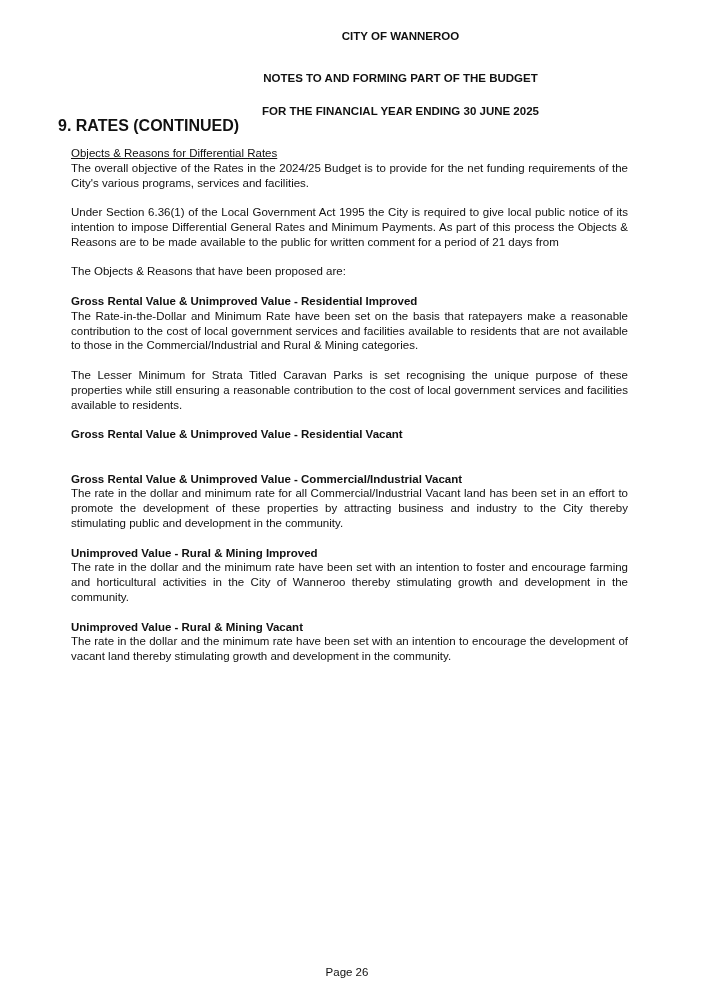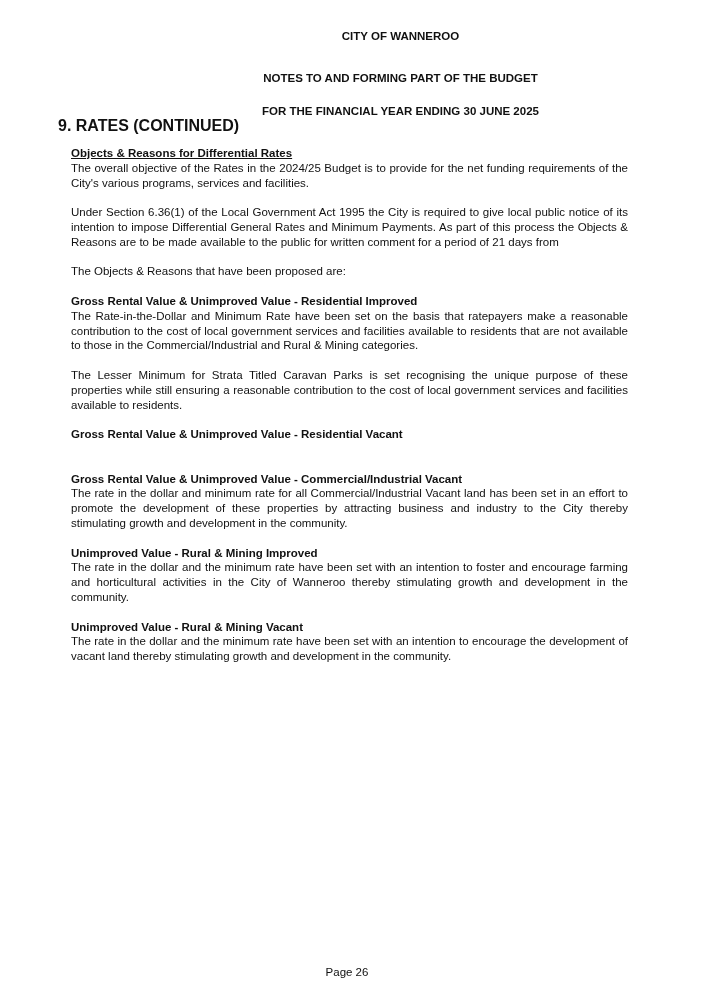--- a/index.html
+++ b/index.html
@@ -13,21 +13,21 @@
   }
   .sec-title {
     position: absolute; left: 58px; top: 117px;
     font-weight: bold; font-size: 16px;
   }
   .content {
     position: absolute; left: 71px; top: 146px; width: 557px;
     font-size: 11.5px; line-height: 14.8px;
   }
   .content p { margin: 0; text-align: justify; }
-  .content .u-title { font-weight: bold; text-decoration: underline; }
+  .content .u-title { font-weight: normal; text-decoration: underline; }
   .content .b-title { font-weight: bold; }
   .gap { height: 14.8px; }
   .page-num {
     position: absolute; left: 0; width: 694px; top: 966px;
     text-align: center; font-size: 11.5px;
   }
 </style>
 </head>
 <body>
 
@@ -51,21 +51,21 @@
   <div class="gap"></div>
   <p>The Lesser Minimum for Strata Titled Caravan Parks is set recognising the unique purpose of these properties while still ensuring a reasonable contribution to the cost of local government services and facilities available to residents.</p>
   <div class="gap"></div>
 
   <p class="b-title">Gross Rental Value &amp; Unimproved Value -  Residential Vacant</p>
   <div class="gap"></div>
 
   <div class="gap"></div>
 
   <p class="b-title">Gross Rental Value &amp; Unimproved Value - Commercial/Industrial Vacant</p>
-  <p>The rate in the dollar and minimum rate for all Commercial/Industrial Vacant land has been set in an effort to promote the development of these properties by attracting business and industry to the City thereby stimulating growth and development in the community.</p>
+  <p>The rate in the dollar and minimum rate for all Commercial/Industrial Vacant land has been set in an effort to promote the development of these properties by attracting business and industry to the City thereby stimulating public and development in the community.</p>
   <div class="gap"></div>
 
   <p class="b-title">Unimproved Value - Rural &amp; Mining Improved</p>
   <p>The rate in the dollar and the minimum rate have been set with an intention to foster and encourage farming and horticultural activities in the City of Wanneroo thereby stimulating growth and development in the community.</p>
   <div class="gap"></div>
 
   <p class="b-title">Unimproved Value - Rural &amp; Mining Vacant</p>
   <p>The rate in the dollar and the minimum rate have been set with an intention to encourage the development of vacant land thereby stimulating growth and development in the community.</p>
 </div>
 

